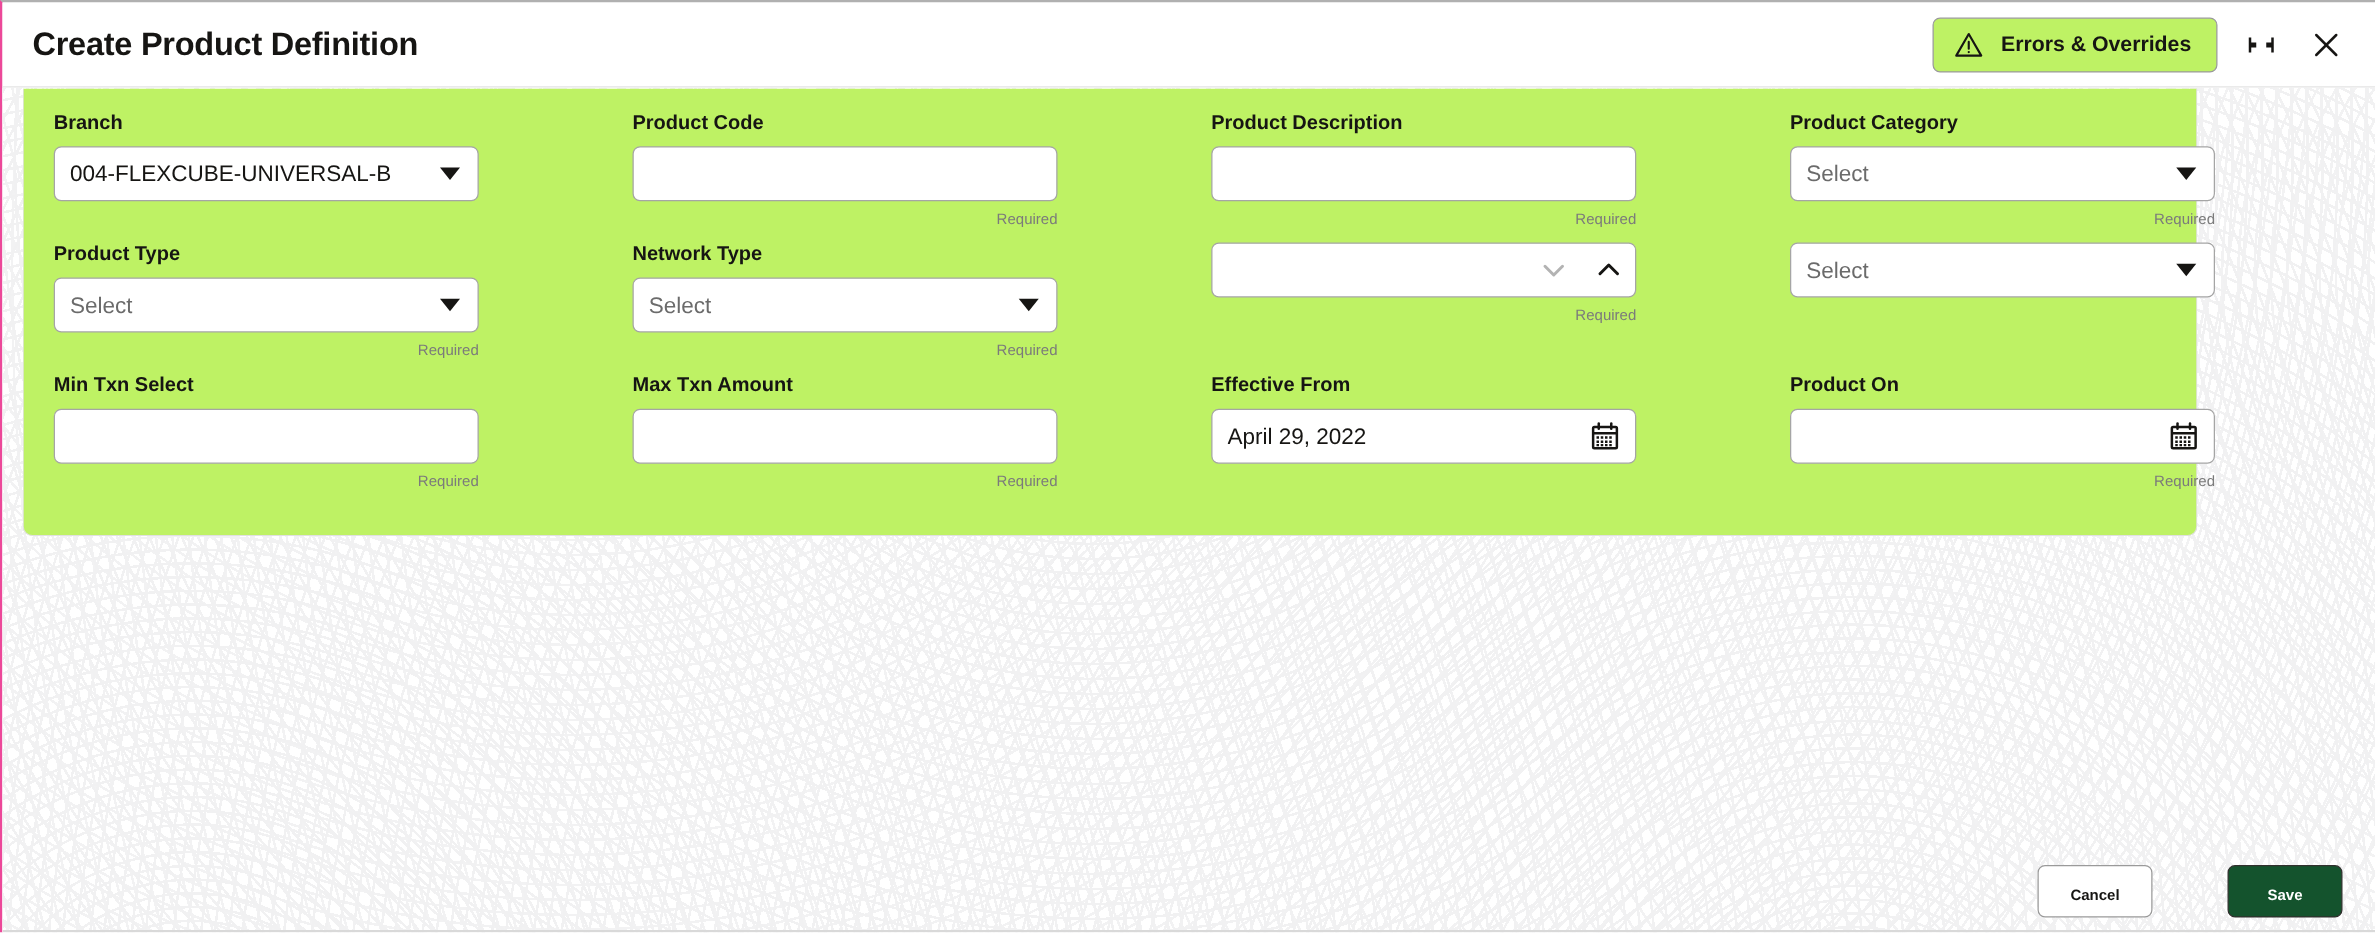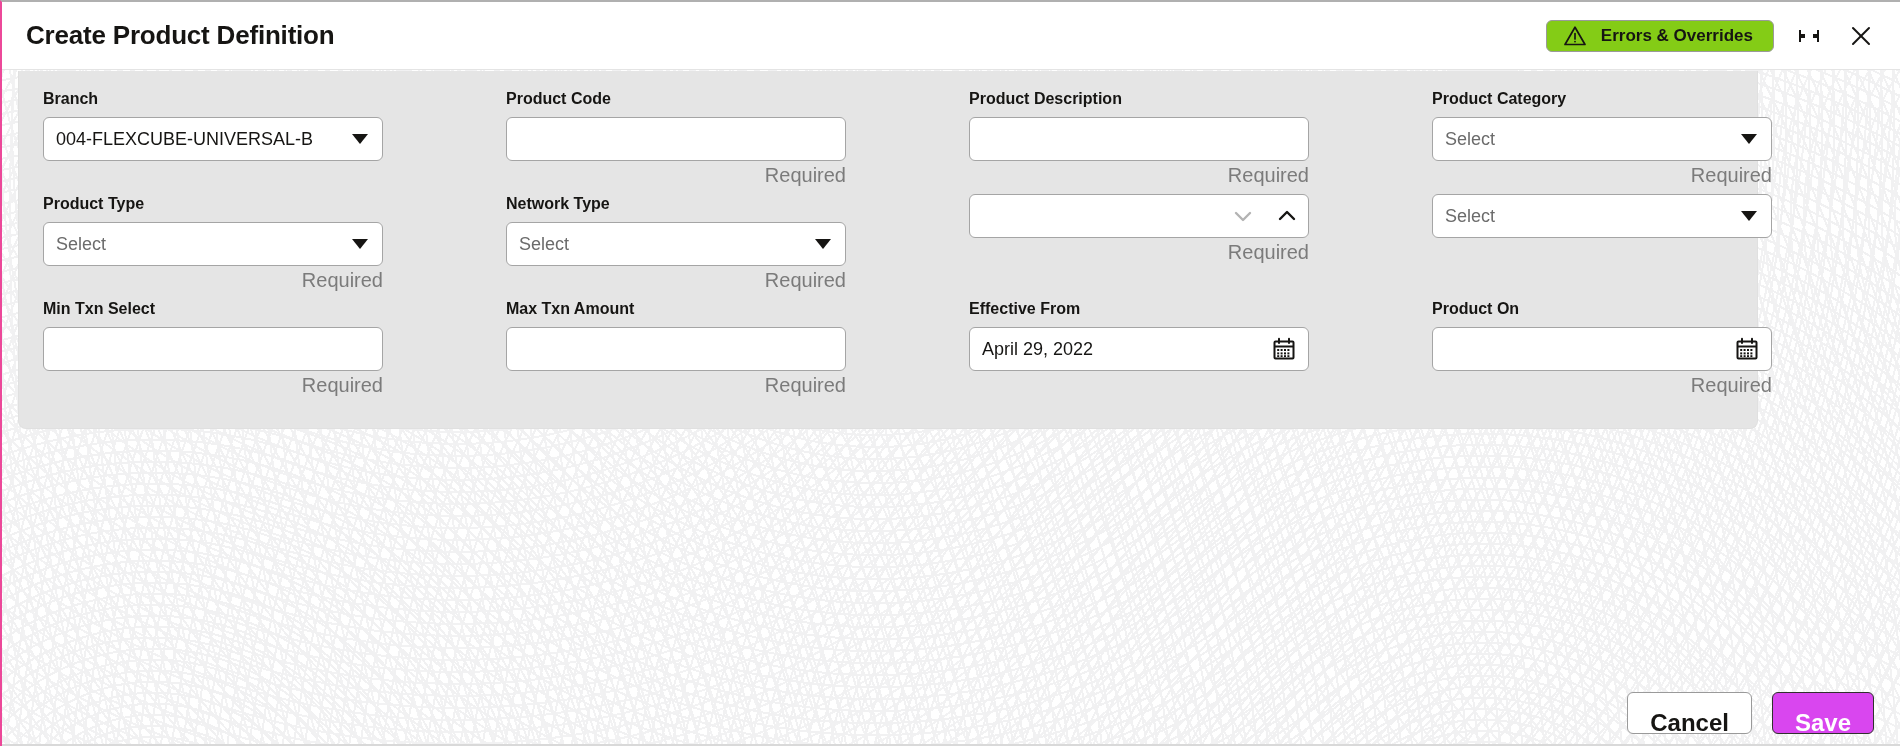--- a/index.html
+++ b/index.html
@@ -45,25 +45,25 @@
   }
   .header-right {
     display: flex;
     align-items: center;
     gap: 18px;
   }
   .errors-btn {
     display: flex;
     align-items: center;
     gap: 14px;
-    height: 32px;
+    height: 44px;
     padding: 0 20px 0 16px;
     border: 1px solid #9a9a9a;
     border-radius: 6px;
-    background: #84cc16;
+    background: #bef264;
     cursor: pointer;
     font-size: 17px;
     color: #161513;
     font-weight: 600;
     white-space: nowrap;
   }
   .warn-ico { width: 24px; height: 24px; display: block; }
 
   .icon-btn {
     width: 34px; height: 34px;
@@ -91,21 +91,21 @@
       repeating-radial-gradient(circle at 24% -12%, transparent 0 10px, #f2f2f3 10px 12px);
     opacity: 1;
   }
 
   
   .form-card {
     position: absolute;
     left: 16px;
     top: 1px;
     width: 1740px;
-    background: #e5e5e5;
+    background: #bef264;
     border: 1px solid #e0e0e0;
     border-top: none;
     border-radius: 0 0 8px 8px;
     padding: 18px 24px 24px 24px;
     z-index: 2;
   }
 
   .grid {
     display: grid;
     grid-template-columns: repeat(4, 463px);
@@ -178,21 +178,21 @@
   .step-btn {
     background: none; border: none; padding: 0;
     width: 22px; height: 22px;
     display: flex; align-items: center; justify-content: center;
     cursor: pointer;
   }
 
   .req {
     width: 340px;
     text-align: right;
-    font-size: 20px;
+    font-size: 12px;
     color: #7b7b7b;
     line-height: 18px;
     margin-top: 5px;
     height: 18px;
   }
   .req.empty { visibility: hidden; }
 
   
   .footer {
     position: absolute;
@@ -203,32 +203,33 @@
     justify-content: flex-end;
     gap: 20px;
     padding-right: 26px;
     z-index: 3;
   }
   .btn {
     height: 42px;
     min-width: 92px;
     padding: 16px 22px;
     border-radius: 6px;
-    font-size: 24px;
+    font-size: 12px;
     font-weight: 600;
     cursor: pointer;
     font-family: "Liberation Sans", sans-serif;
+    margin-left: 40px;
   }
   .btn-cancel {
     background: #ffffff;
     border: 1px solid #9a9a9a;
     color: #161513;
   }
   .btn-save {
-    background: #d946ef;
+    background: #14532d;
     border: 1px solid #31302e;
     color: #ffffff;
   }
 
   .bottom-rule {
     position: absolute;
     left: 0; right: 0; bottom: 0;
     height: 2px;
     background: #d9d9d9;
     z-index: 4;

